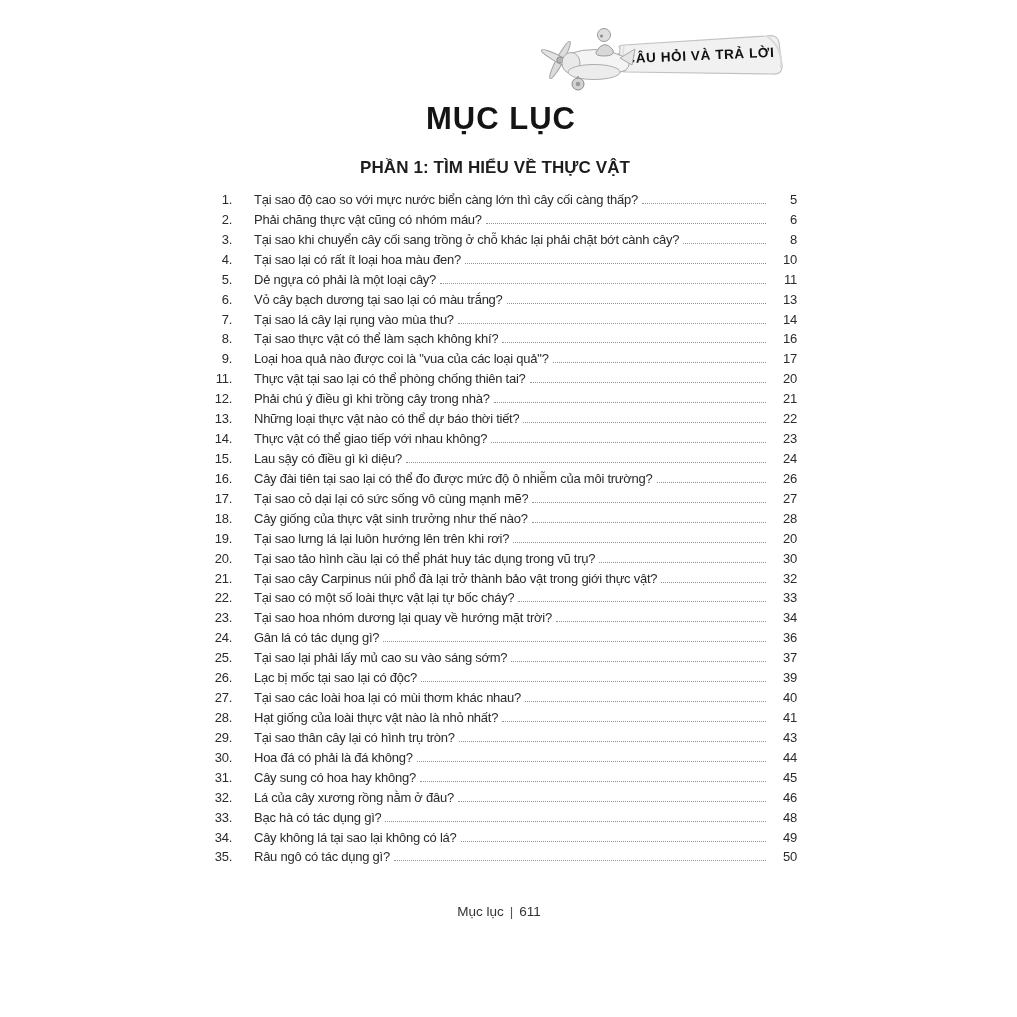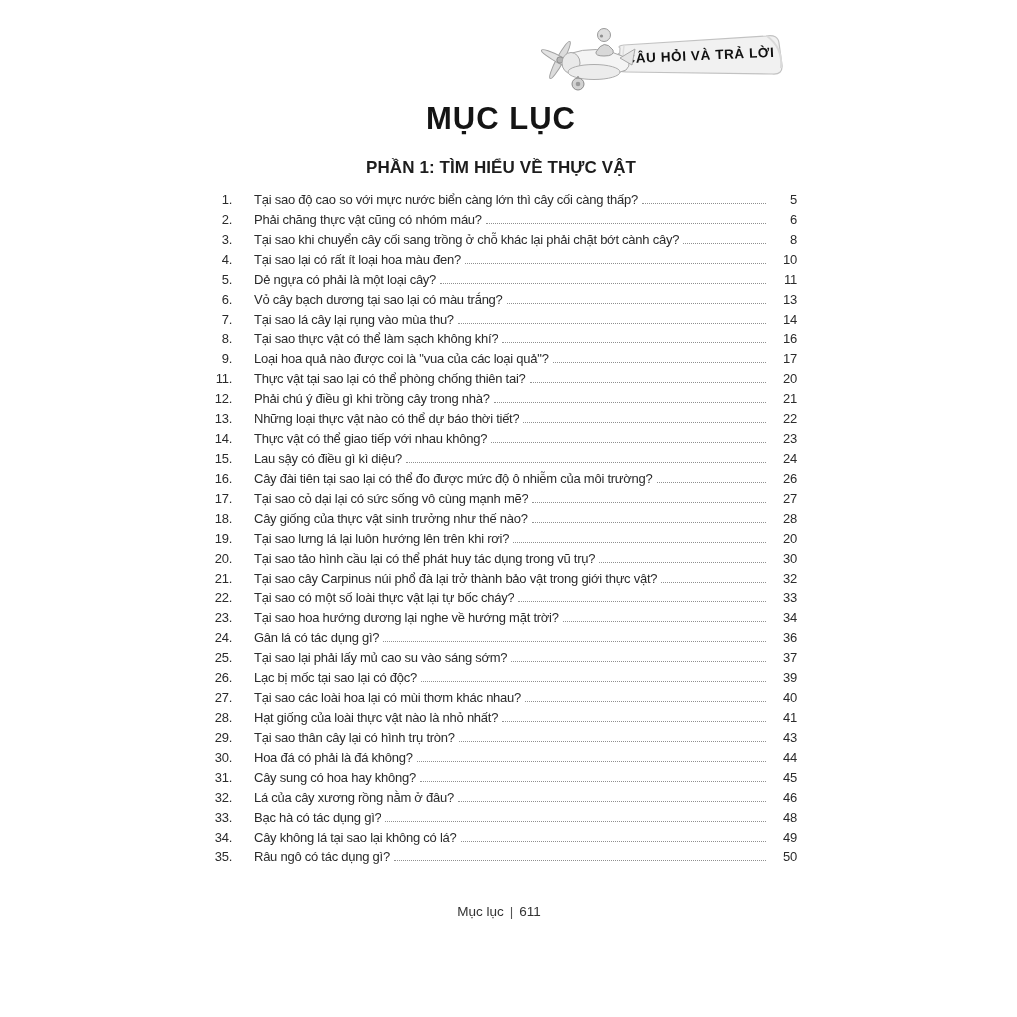--- a/index.html
+++ b/index.html
@@ -34,21 +34,21 @@
     width: 592px;
     text-align: center;
     font-size: 31px;
     font-weight: 800;
     letter-spacing: 1px;
     color: #141414;
   }
   .section-heading {
     position: absolute;
     top: 158px;
-    left: 205px;
+    left: 199px;
     width: 592px;
     text-align: center;
     font-size: 17px;
     font-weight: 700;
     letter-spacing: 0.1px;
     color: #1d1d1d;
   }
   .toc-list {
     position: absolute;
     top: 192px;
@@ -257,21 +257,21 @@
       <span class="toc-page">32</span>
     </div>
       <div class="toc-row">
       <span class="toc-num">22.</span>
       <span class="toc-title">Tại sao có một số loài thực vật lại tự bốc cháy?</span>
       <span class="dot-leader"></span>
       <span class="toc-page">33</span>
     </div>
       <div class="toc-row">
       <span class="toc-num">23.</span>
-      <span class="toc-title">Tại sao hoa hướng dương lại nghe về hướng mặt trời?</span>
+      <span class="toc-title">Tại sao hoa nhóm dương lại quay về hướng mặt trời?</span>
       <span class="dot-leader"></span>
       <span class="toc-page">34</span>
     </div>
       <div class="toc-row">
       <span class="toc-num">24.</span>
       <span class="toc-title">Gân lá có tác dụng gì?</span>
       <span class="dot-leader"></span>
       <span class="toc-page">36</span>
     </div>
       <div class="toc-row">

